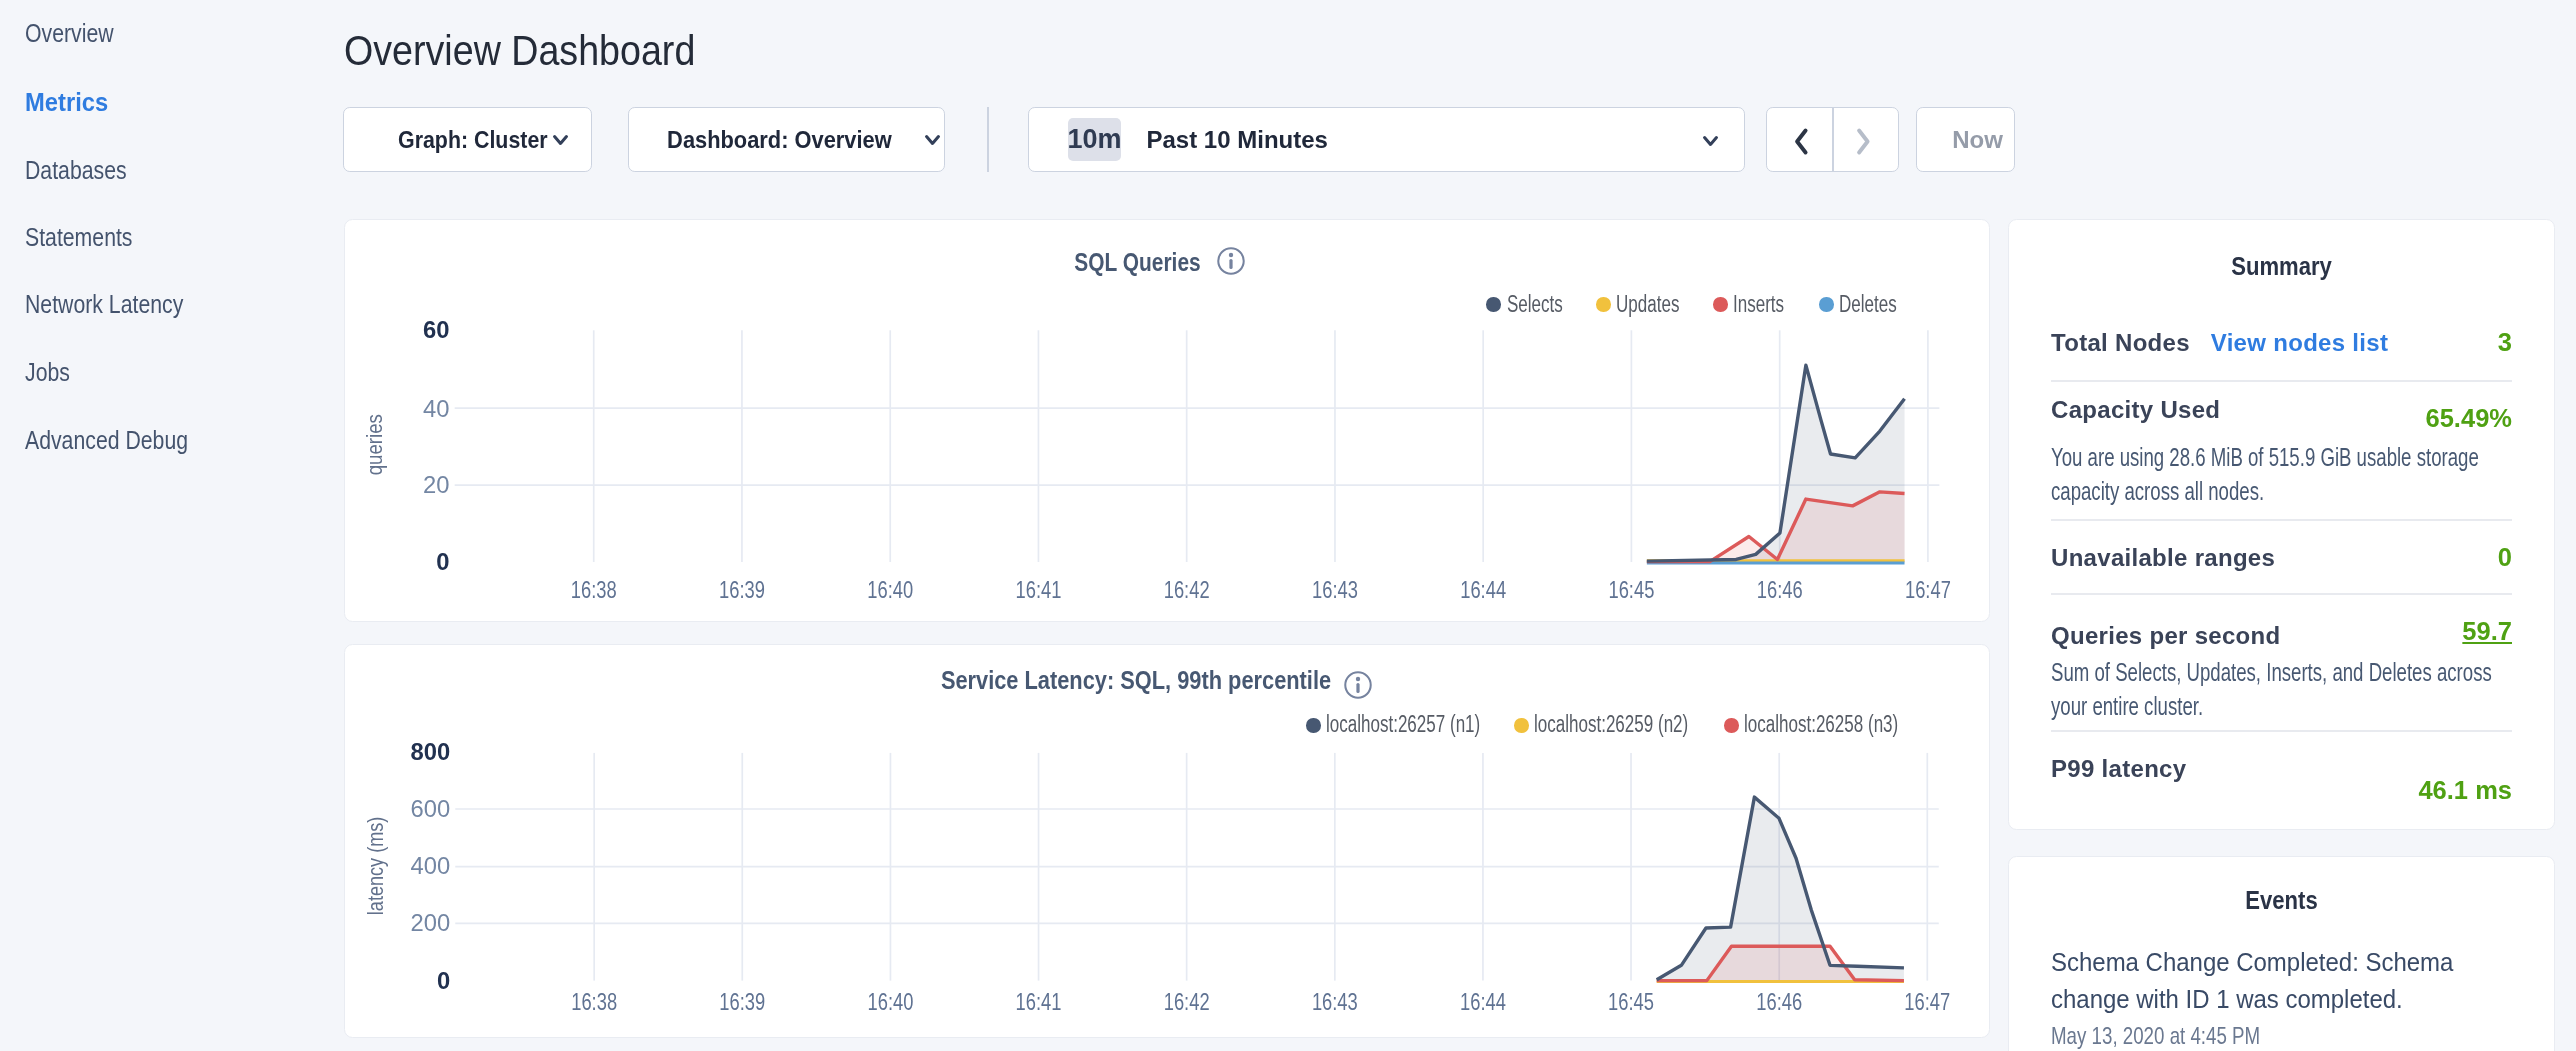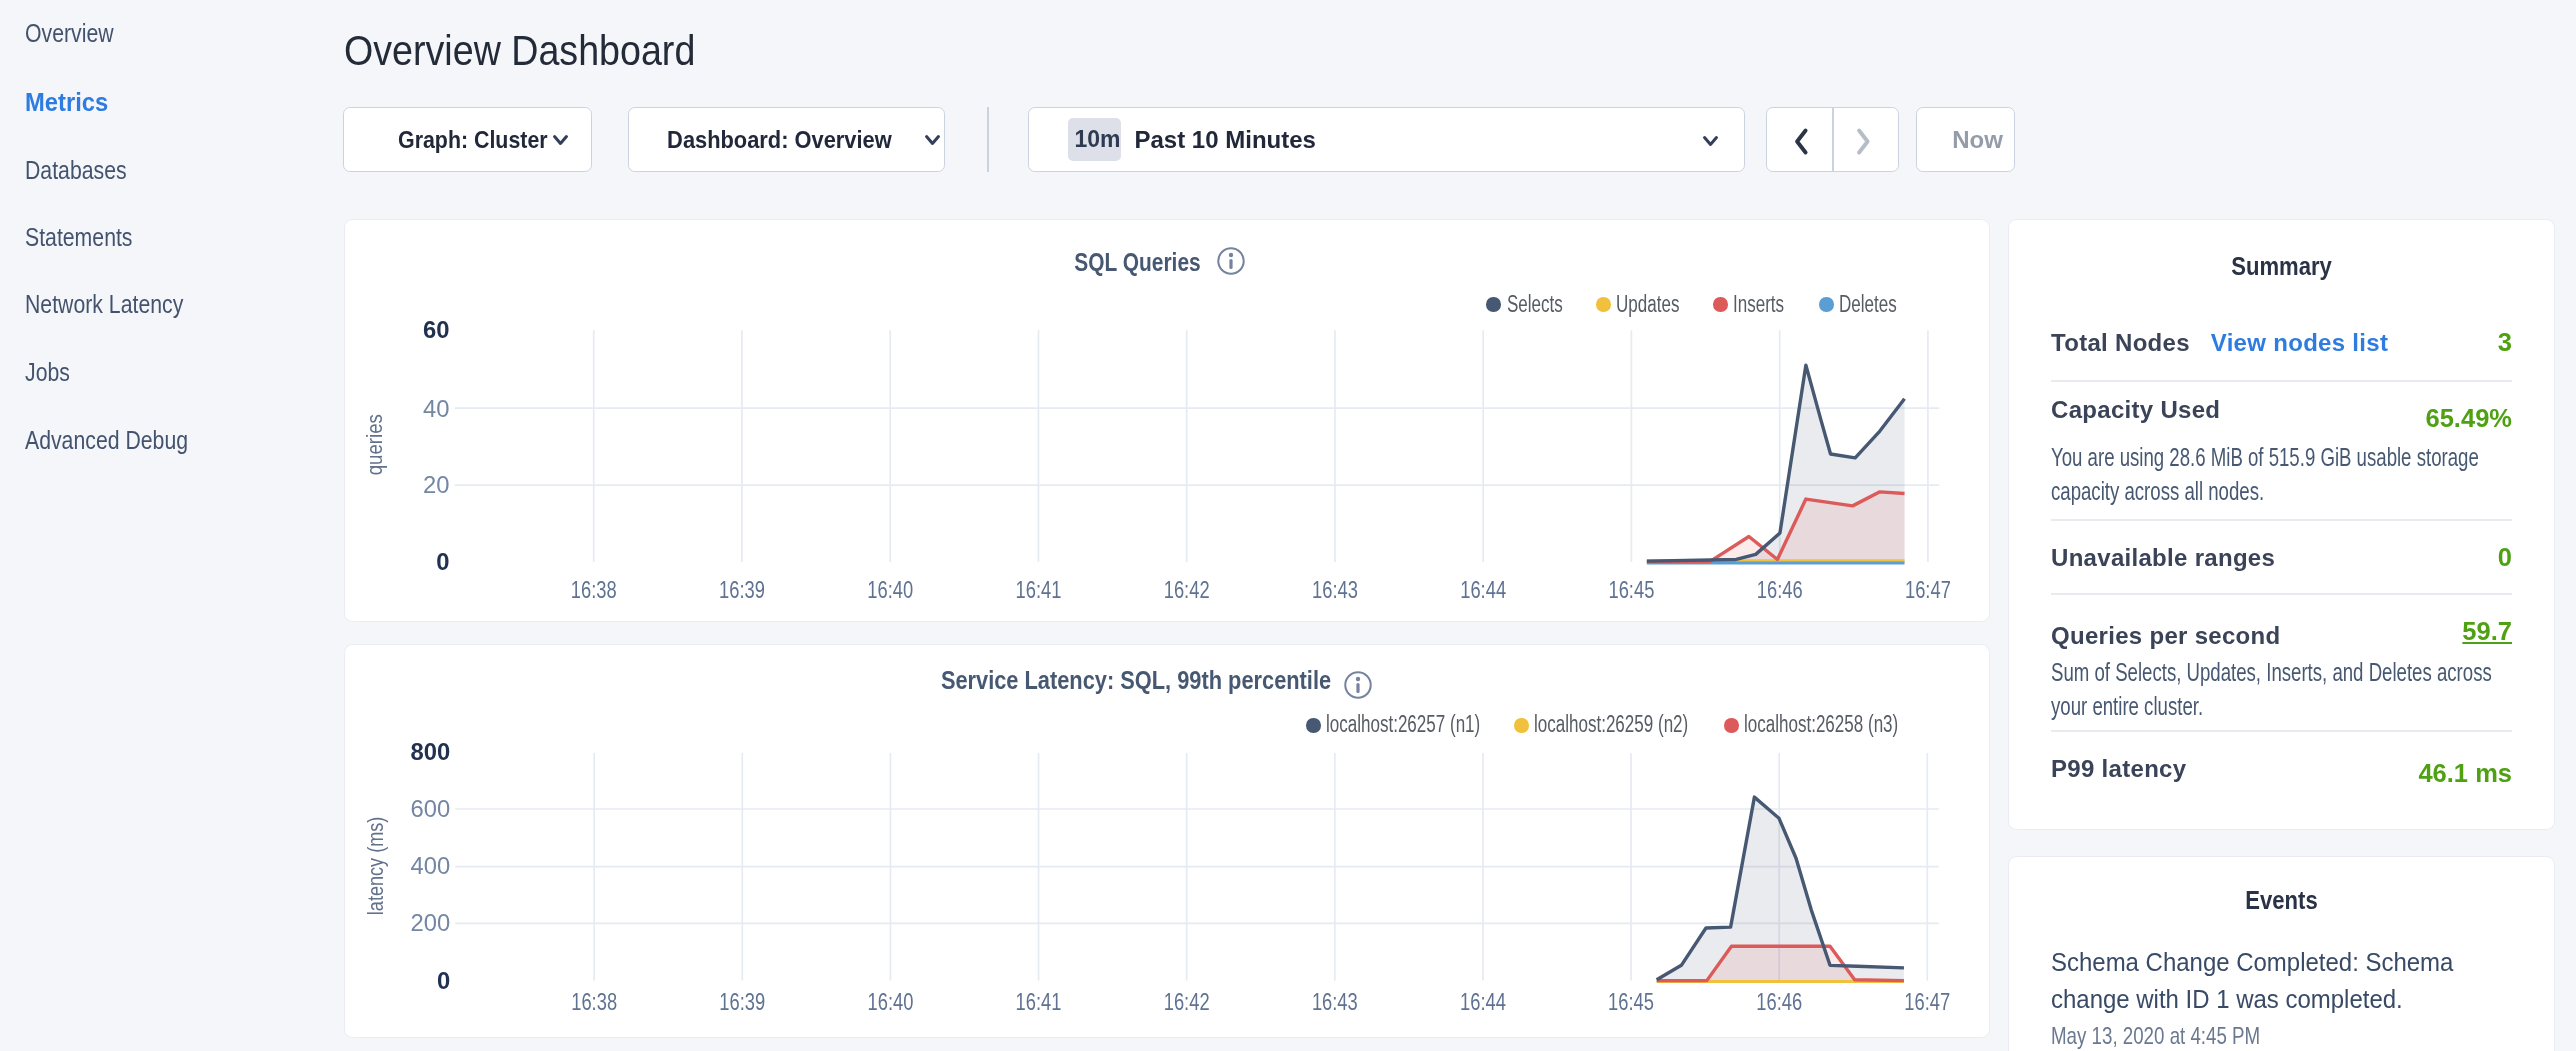--- a/index.html
+++ b/index.html
@@ -46,22 +46,22 @@
   </div>
   <div class="tbtn" style="left:628px; width:317px;">
     <span style="transform:scaleX(.91); transform-origin:50% 50%;">Dashboard: Overview</span>
     <svg style="margin-left:20.4px;" width="17" height="12" viewBox="0 0 20 14">
       <polyline points="3,3 10,11 17,3" fill="none" stroke="#33405a" stroke-width="3.6" stroke-linecap="round" stroke-linejoin="round"></polyline>
     </svg>
   </div>
   <div class="abs" style="left:987px; top:107px; width:1.7px; height:65px; background:#ccd3e0;"></div>
   <div class="tbtn" style="left:1028px; width:717px; justify-content:flex-start;">
     <span style="display:inline-block; margin-left:14.5px; width:53px; height:43px; background:#dde0e9; border-radius:5.1px;
-                 font-size:23px; color:#2f3b52; text-align:right; line-height:43px;">10m</span>
-    <span style="margin-left:14px;">Past 10 Minutes</span>
+                 font-size:27px; color:#2f3b52; text-align:left; line-height:43px;">10m</span>
+    <span style="margin-left:26px;">Past 10 Minutes</span>
     <svg style="position:absolute; right:25.5px; top:27px;" width="17" height="12" viewBox="0 0 20 14">
       <polyline points="3,3 10,11 17,3" fill="none" stroke="#33405a" stroke-width="3.6" stroke-linecap="round" stroke-linejoin="round"></polyline>
     </svg>
   </div>
   <div class="tbtn" style="left:1766px; width:133px; padding:0;">
     <div style="position:absolute; left:65px; top:0; width:1.7px; height:100%; background:#ccd3e0;"></div>
     <svg style="position:absolute; left:25px; top:18.7px;" width="18.7" height="29" viewBox="0 0 22 34">
       <polyline points="16,4 6,17 16,30" fill="none" stroke="#2c3545" stroke-width="4.6" stroke-linecap="round" stroke-linejoin="round"></polyline>
     </svg>
     <svg style="position:absolute; right:25px; top:18.7px;" width="18.7" height="29" viewBox="0 0 22 34">
@@ -202,21 +202,21 @@
     <div class="sdesc" style="top:220px;">You are using 28.6 MiB of 515.9 GiB usable storage<br>capacity across all nodes.</div>
     <div class="ssep" style="top:299px;"></div>
     <div class="srow-l" style="top:324px;">Unavailable ranges</div>
     <div class="srow-v" style="top:323px;">0</div>
     <div class="ssep" style="top:373px;"></div>
     <div class="srow-l" style="top:402px;text-align:center;">Queries per second</div>
     <div class="srow-v" style="top:397px;text-decoration:underline;">59.7</div>
     <div class="sdesc" style="top:435px;">Sum of Selects, Updates, Inserts, and Deletes across<br>your entire cluster.</div>
     <div class="ssep" style="top:510px;"></div>
     <div class="srow-l" style="top:535px;">P99 latency</div>
-    <div class="srow-v" style="top:539px;">46.1 ms</div>
+    <div class="srow-v" style="top:556px;">46.1 ms</div>
   </div>
 
   <div id="events" class="card" style="left:2008px; top:856px; width:547px; height:238px;">
     <div class="ctitle" style="top:28px; color:#2a3346; font-size:26px;">Events</div>
     <div class="sdesc" style="top:87px; color:#394a66; line-height:37px; transform:scaleX(.94);">Schema Change Completed: Schema<br>change with ID 1 was completed.</div>
     <div class="sdesc" style="top:162px; color:#6a7890; font-size:24px; transform:scaleX(.78);">May 13, 2020 at 4:45 PM</div>
   </div>
 
 
 </body></html>

